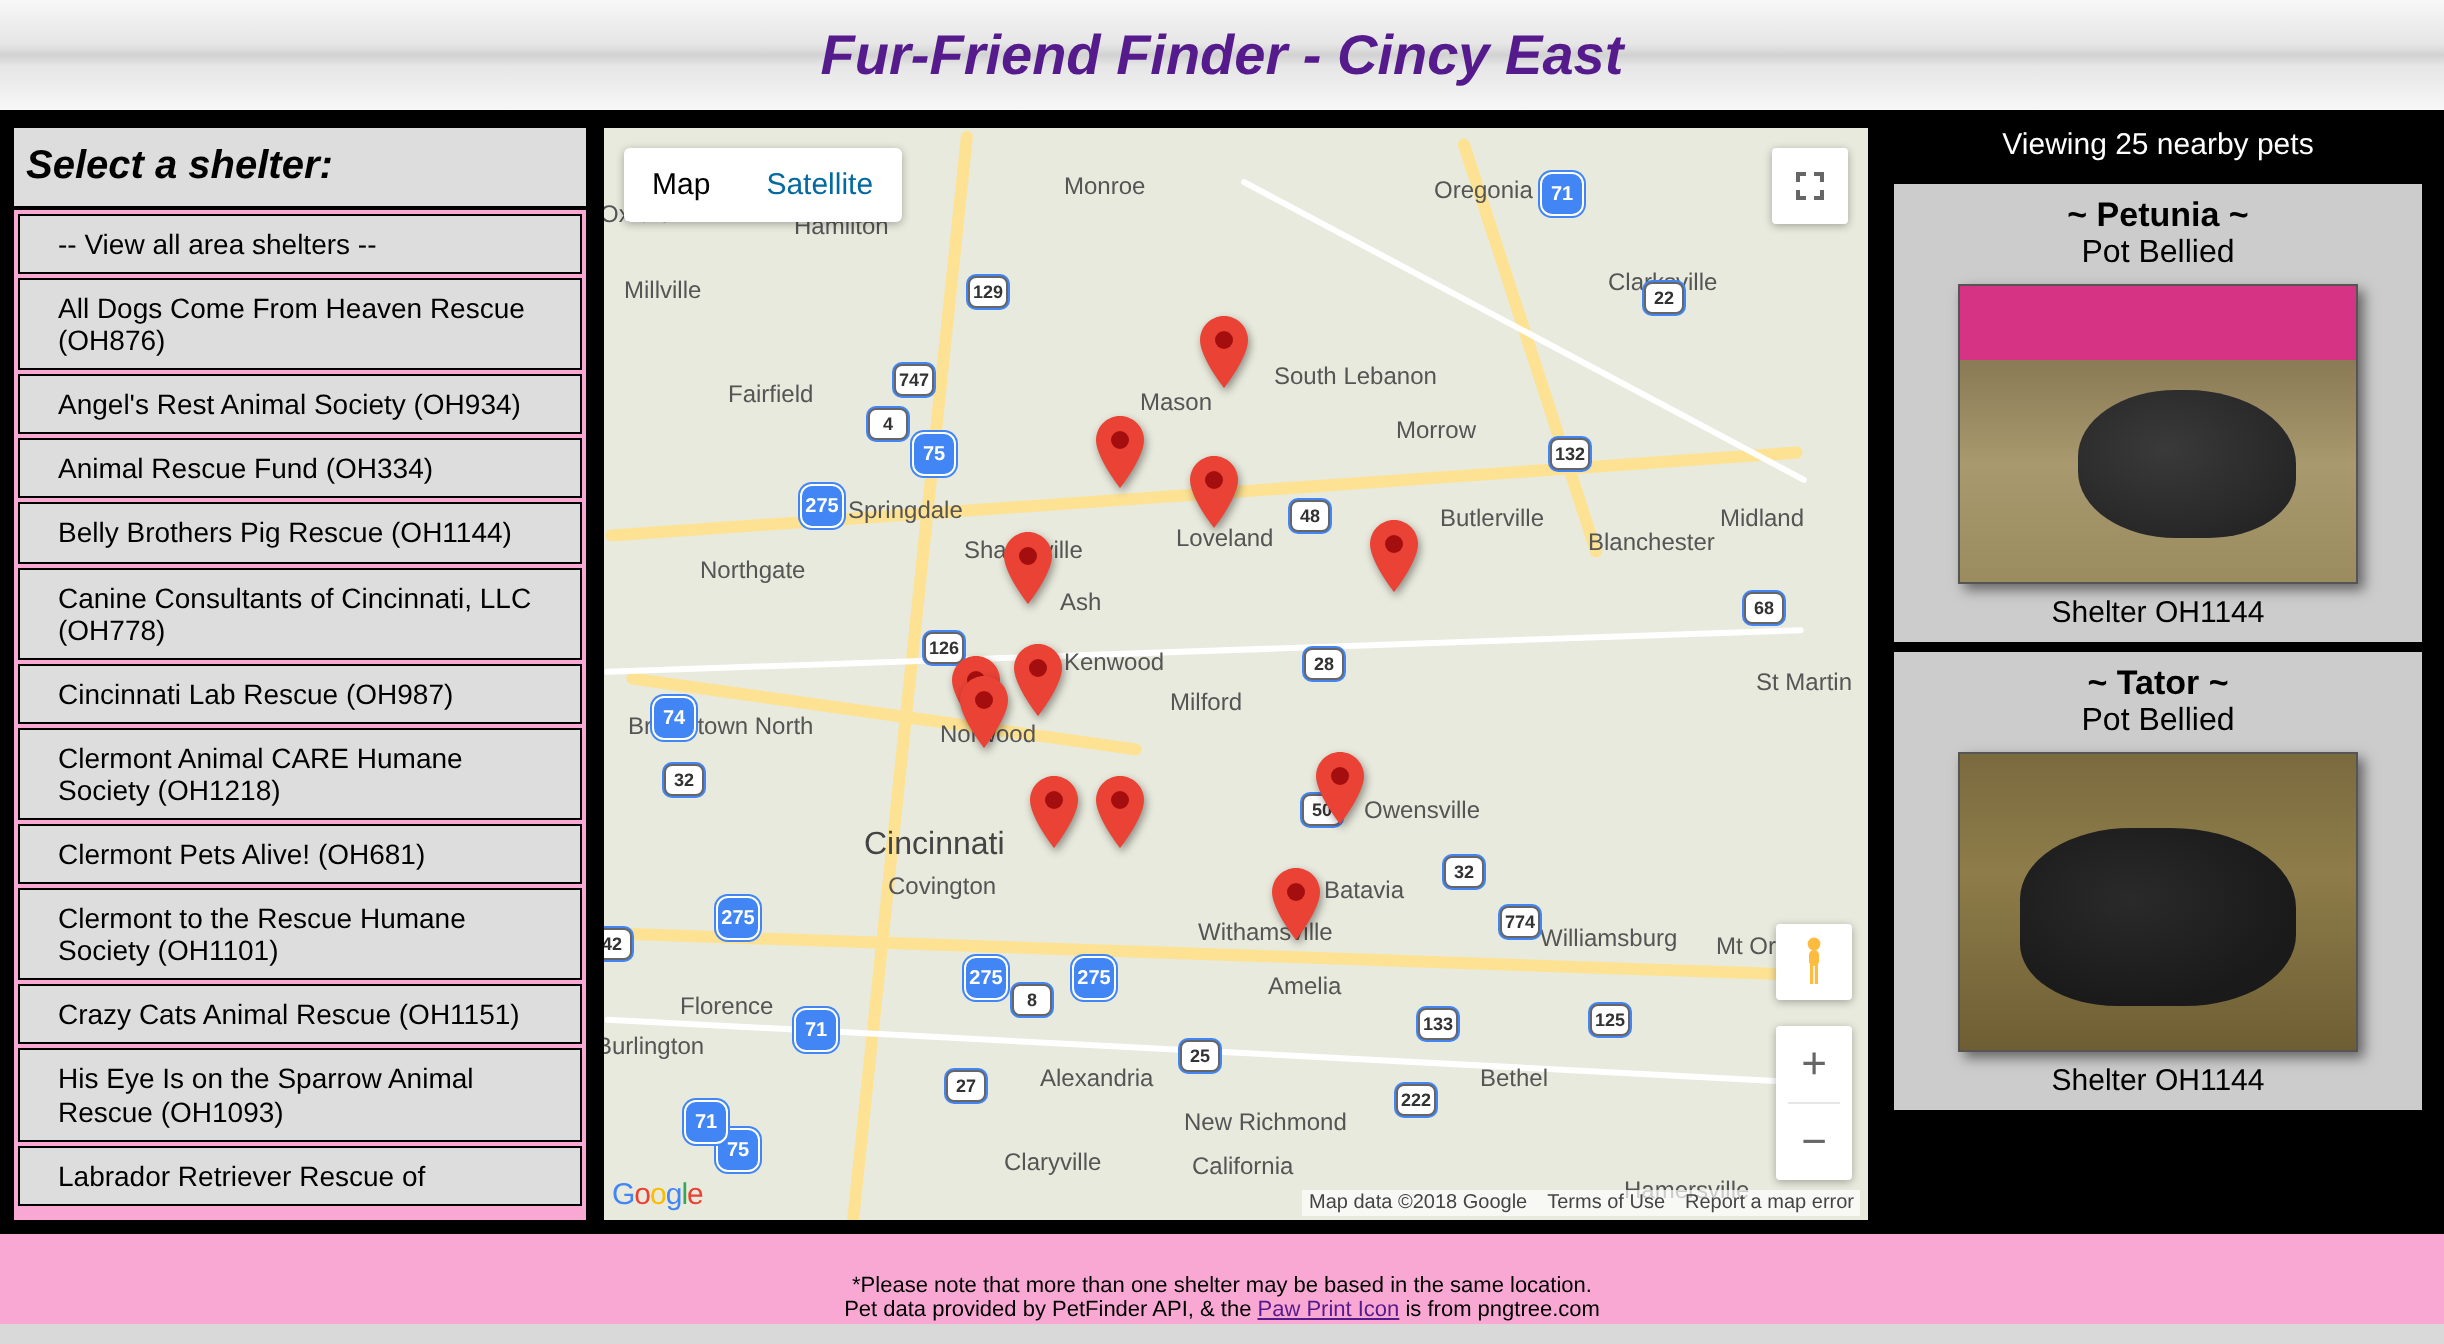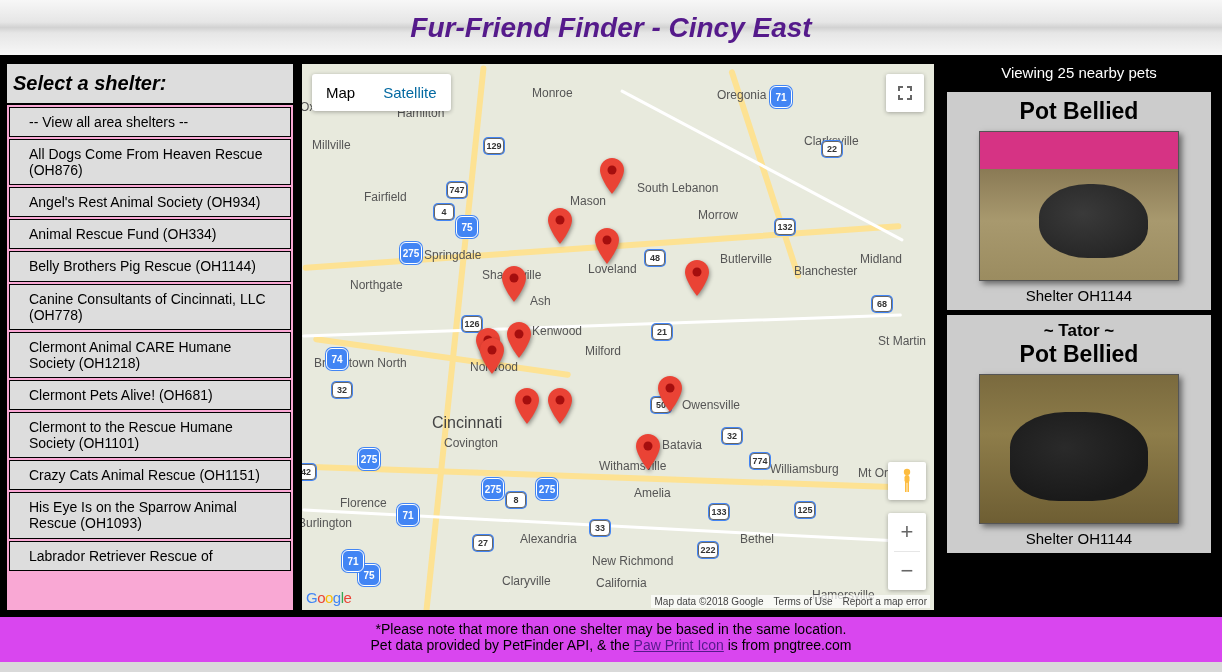--- a/index.html
+++ b/index.html
@@ -126,29 +126,29 @@
   .status-msg {
     color:#fff; text-align:center; font-size:15px; padding:4px 6px 2px;
   }
   .status-sub {
     color:#fff; text-align:center; font-size:15px; padding:0 6px 6px;
   }
   .pet-card {
     background:#ccc; margin:5px 4px; padding:6px 4px 6px; text-align:center;
   }
   .pet-name { font-weight:bold; font-size:17px; }
-  .pet-breed { font-weight:bold; font-size:23px; margin-bottom:6px; }
+  .pet-breed { font-weight:normal; font-size:16px; margin-bottom:6px; }
   .pet-photo { width:200px; height:150px; margin:0 auto 6px; border:1px solid #555; box-shadow:3px 3px 6px rgba(0,0,0,0.5); position:relative; overflow:hidden; }
   .pet-shelter { font-size:15px; }
 
   .footer {
-    background:#d946ef;
+    background:#f9a8d4;
     text-align:center;
-    font-size:14px;
-    padding:4px 0 6px;
+    font-size:11px;
+    padding:20px 0 6px;
     height: 45px;
   }
   .footer a { color:#551A8B; text-decoration:underline; cursor:pointer; }
 
   
   .sidebar-left::-webkit-scrollbar, .sidebar-right::-webkit-scrollbar { width:15px; }
   .sidebar-left::-webkit-scrollbar-track, .sidebar-right::-webkit-scrollbar-track { background:#f1f1f1; }
   .sidebar-left::-webkit-scrollbar-thumb, .sidebar-right::-webkit-scrollbar-thumb { background:#bcbcbc; border-radius:2px; }
 
   
@@ -187,20 +187,21 @@
 
   <div class="sidebar-left">
     <div class="sidebar-left-title">Select a shelter:</div>
     <div class="shelter-list" id="shelter-list">
         <div class="shelter-item">-- View all area shelters --</div>
         <div class="shelter-item">All Dogs Come From Heaven Rescue (OH876)</div>
         <div class="shelter-item">Angel's Rest Animal Society (OH934)</div>
         <div class="shelter-item">Animal Rescue Fund (OH334)</div>
         <div class="shelter-item">Belly Brothers Pig Rescue (OH1144)</div>
         <div class="shelter-item">Canine Consultants of Cincinnati, LLC (OH778)</div>
+        <div class="shelter-item">Cincinnati Lab Rescue (OH987)</div>
         <div class="shelter-item">Clermont Animal CARE Humane Society (OH1218)</div>
         <div class="shelter-item">Clermont Pets Alive! (OH681)</div>
         <div class="shelter-item">Clermont to the Rescue Humane Society (OH1101)</div>
         <div class="shelter-item">Crazy Cats Animal Rescue (OH1151)</div>
         <div class="shelter-item">His Eye Is on the Sparrow Animal Rescue (OH1093)</div>
         <div class="shelter-item">Labrador Retriever Rescue of</div>
       </div>
   </div>
 
   <div class="map-wrap">
@@ -264,30 +265,30 @@
         <div class="shield" style="left: 40px; top: 486px;">71</div>
         <div class="shield" style="left: 95px; top: 440px;">71</div>
         <div class="shield" style="left: 56px; top: 384px;">275</div>
         <div class="shield us" style="left: 182px; top: 74px;">129</div>
         <div class="shield us" style="left: 132px; top: 140px;">4</div>
         <div class="shield us" style="left: 145px; top: 118px;">747</div>
         <div class="shield us" style="left: 343px; top: 186px;">48</div>
         <div class="shield us" style="left: 520px; top: 77px;">22</div>
         <div class="shield us" style="left: 160px; top: 252px;">126</div>
         <div class="shield us" style="left: 473px; top: 155px;">132</div>
-        <div class="shield us" style="left: 350px; top: 260px;">21</div>
+        <div class="shield us" style="left: 350px; top: 260px;">28</div>
         <div class="shield us" style="left: 420px; top: 364px;">32</div>
         <div class="shield us" style="left: 570px; top: 232px;">68</div>
         <div class="shield us" style="left: 349px; top: 333px;">50</div>
         <div class="shield us" style="left: 493px; top: 438px;">125</div>
         <div class="shield us" style="left: 171px; top: 471px;">27</div>
         <div class="shield us" style="left: 448px; top: 389px;">774</div>
         <div class="shield us" style="left: 407px; top: 440px;">133</div>
         <div class="shield us" style="left: 396px; top: 478px;">222</div>
-        <div class="shield us" style="left: 288px; top: 456px;">33</div>
+        <div class="shield us" style="left: 288px; top: 456px;">25</div>
         <div class="shield us" style="left: 20px; top: 24px;">177</div>
         <div class="shield us" style="left: -6px; top: 400px;">42</div>
         <div class="shield us" style="left: 204px; top: 428px;">8</div>
         <div class="shield us" style="left: 30px; top: 318px;">32</div>
         <div class="map-pin" style="left: 310px; top: 130px;">
           <svg viewBox="0 0 24 36">
             <path d="M12 0C5.4 0 0 5.4 0 12c0 9 12 24 12 24s12-15 12-24C24 5.4 18.6 0 12 0z" fill="#ea4335"></path>
             <circle cx="12" cy="12" r="4.5" fill="#a50e0e"></circle>
           </svg>
         </div>
@@ -390,20 +391,21 @@
       <span>Map data ©2018 Google</span>
       <span>Terms of Use</span>
       <span>Report a map error</span>
     </div>
   </div>
 
   <div class="sidebar-right">
     <div class="status-sub">Viewing 25 nearby pets</div>
     <div id="pet-list">
         <div class="pet-card">
+          <div class="pet-name">~ Petunia ~</div>
           <div class="pet-breed">Pot Bellied</div>
           <div class="pet-photo photo-petunia"></div>
           <div class="pet-shelter">Shelter OH1144</div>
         </div>
         <div class="pet-card">
           <div class="pet-name">~ Tator ~</div>
           <div class="pet-breed">Pot Bellied</div>
           <div class="pet-photo photo-tator"></div>
           <div class="pet-shelter">Shelter OH1144</div>
         </div>

